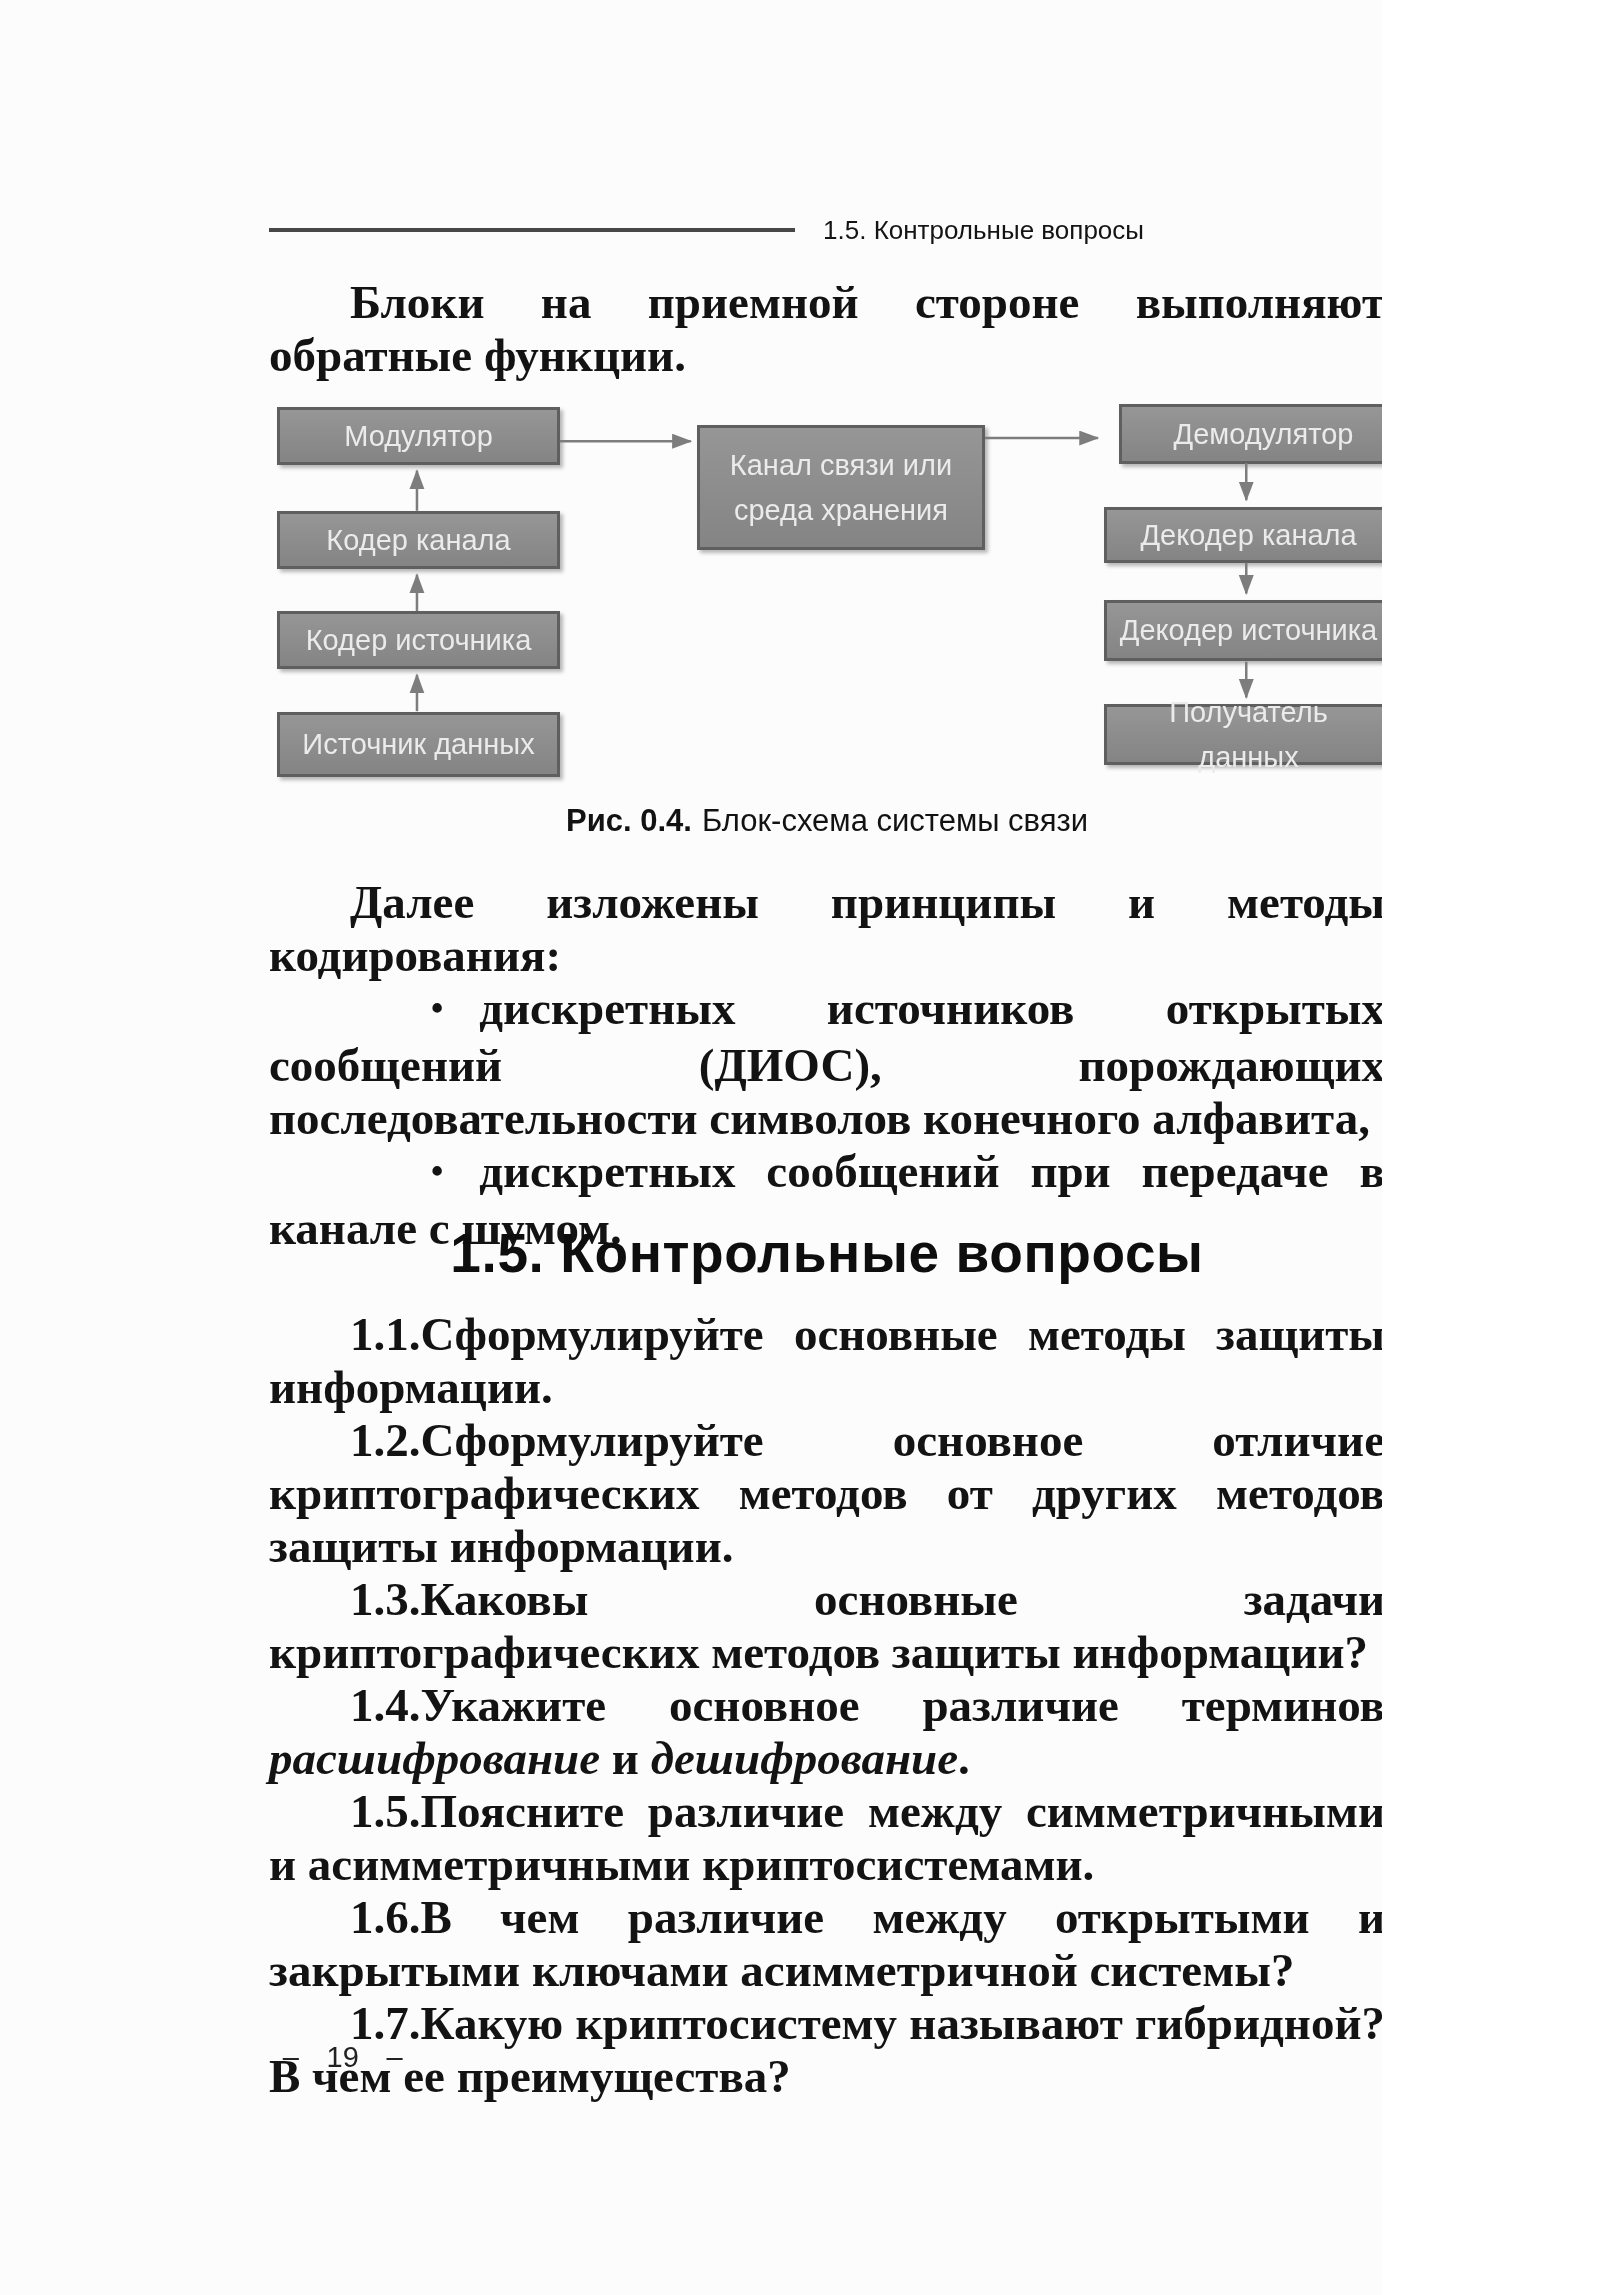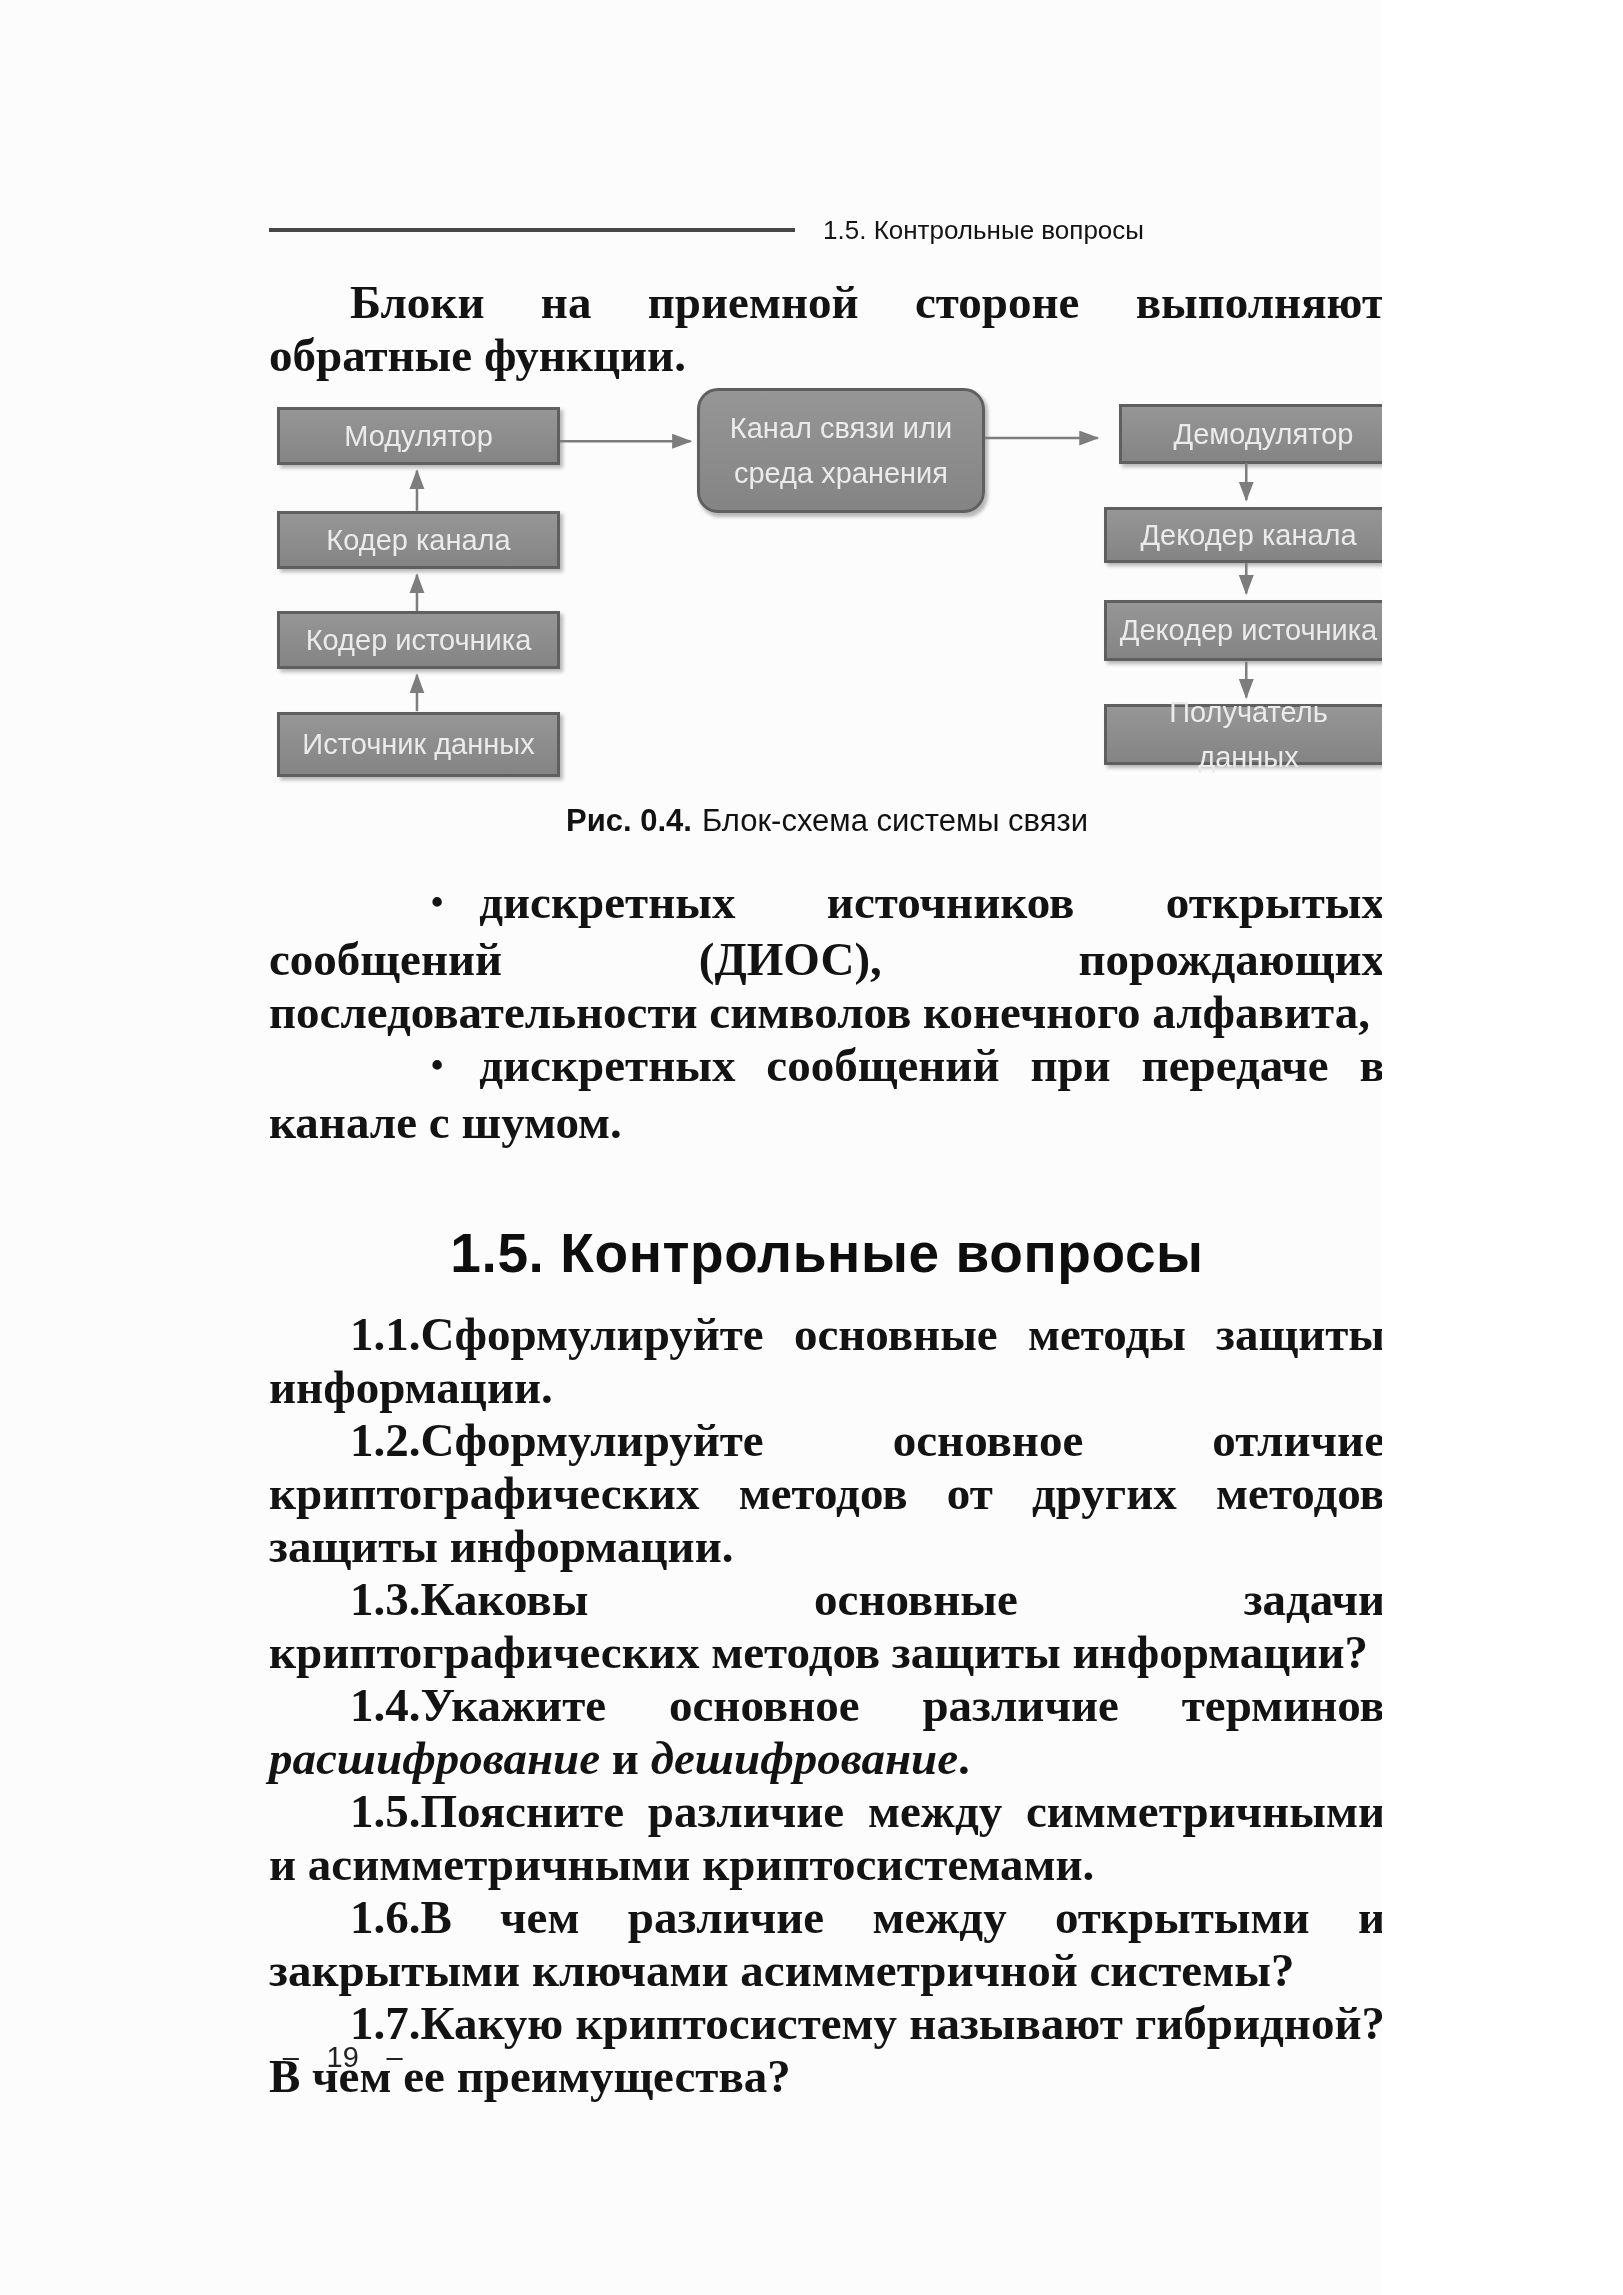--- a/index.html
+++ b/index.html
@@ -129,21 +129,21 @@
     <p>Блоки на приемной стороне выполняют обратные функции.</p>
   </div>
 
   <div>
 
     <div class="dbox" style="left:277px; top:407px;  width:283px; height:58px;">Модулятор</div>
     <div class="dbox" style="left:277px; top:511px;  width:283px; height:58px;">Кодер канала</div>
     <div class="dbox" style="left:277px; top:611px;  width:283px; height:58px;">Кодер источника</div>
     <div class="dbox" style="left:277px; top:712px; width:283px; height:65px;">Источник данных</div>
 
-    <div class="dbox" style="left:697px; top:388px; width:288px; height:125px;border-radius:21px;">Канал связи или среда хранения</div>
+    <div class="dbox" style="left:697px; top:425px; width:288px; height:125px;">Канал связи или среда хранения</div>
 
     <div class="dbox" style="left:1104px; top:404px;  width:289px; height:60px;margin-left:15px;">Демодулятор</div>
     <div class="dbox" style="left:1104px; top:507px;  width:289px; height:56px;">Декодер канала</div>
     <div class="dbox" style="left:1104px; top:600px;  width:289px; height:61px;">Декодер источника</div>
     <div class="dbox" style="left:1104px; top:704px; width:289px; height:61px;">Получатель данных</div>
 
     <svg id="arrow-layer" width="1134" height="404" viewBox="0 0 1810 645">
       <defs>
         <marker id="ah" markerWidth="10" markerHeight="8" refX="7.4" refY="3" orient="auto" markerUnits="strokeWidth">
           <path d="M0,0 L8,3 L0,6 z" fill="#7d7d7d"></path>
@@ -162,20 +162,21 @@
       <line x1="1560" y1="279" x2="1560" y2="328" stroke="#7d7d7d" stroke-width="4" marker-end="url(#ah)"></line>
       <line x1="1560" y1="437" x2="1560" y2="494" stroke="#7d7d7d" stroke-width="4" marker-end="url(#ah)"></line>
     </svg>
   </div>
 
   <div class="figure-caption">
     <b>Рис. 0.4.</b><span>Блок-схема системы связи</span>
   </div>
 
   <div class="textblock" id="coding-block">
+    <p>Далее изложены принципы и методы кодирования:</p>
     <p><span class="bullet-marker">•</span><span>дискретных источников открытых сообщений (ДИОС), порождающих последовательности символов ко­нечного алфавита,</span></p>
     <p><span class="bullet-marker">•</span><span>дискретных сообщений при передаче в канале с шумом.</span></p>
   </div>
 
   <div class="section-heading">1.5. Контрольные вопросы</div>
 
   <div class="textblock" id="questions-block">
     <p><span class="qnum">1.1.</span><span>Сформулируйте основные методы защиты ин­формации.</span></p>
     <p><span class="qnum">1.2.</span><span>Сформулируйте основное отличие криптографи­ческих методов от других методов защиты информации.</span></p>
     <p><span class="qnum">1.3.</span><span>Каковы основные задачи криптографических ме­тодов защиты информации?</span></p>

